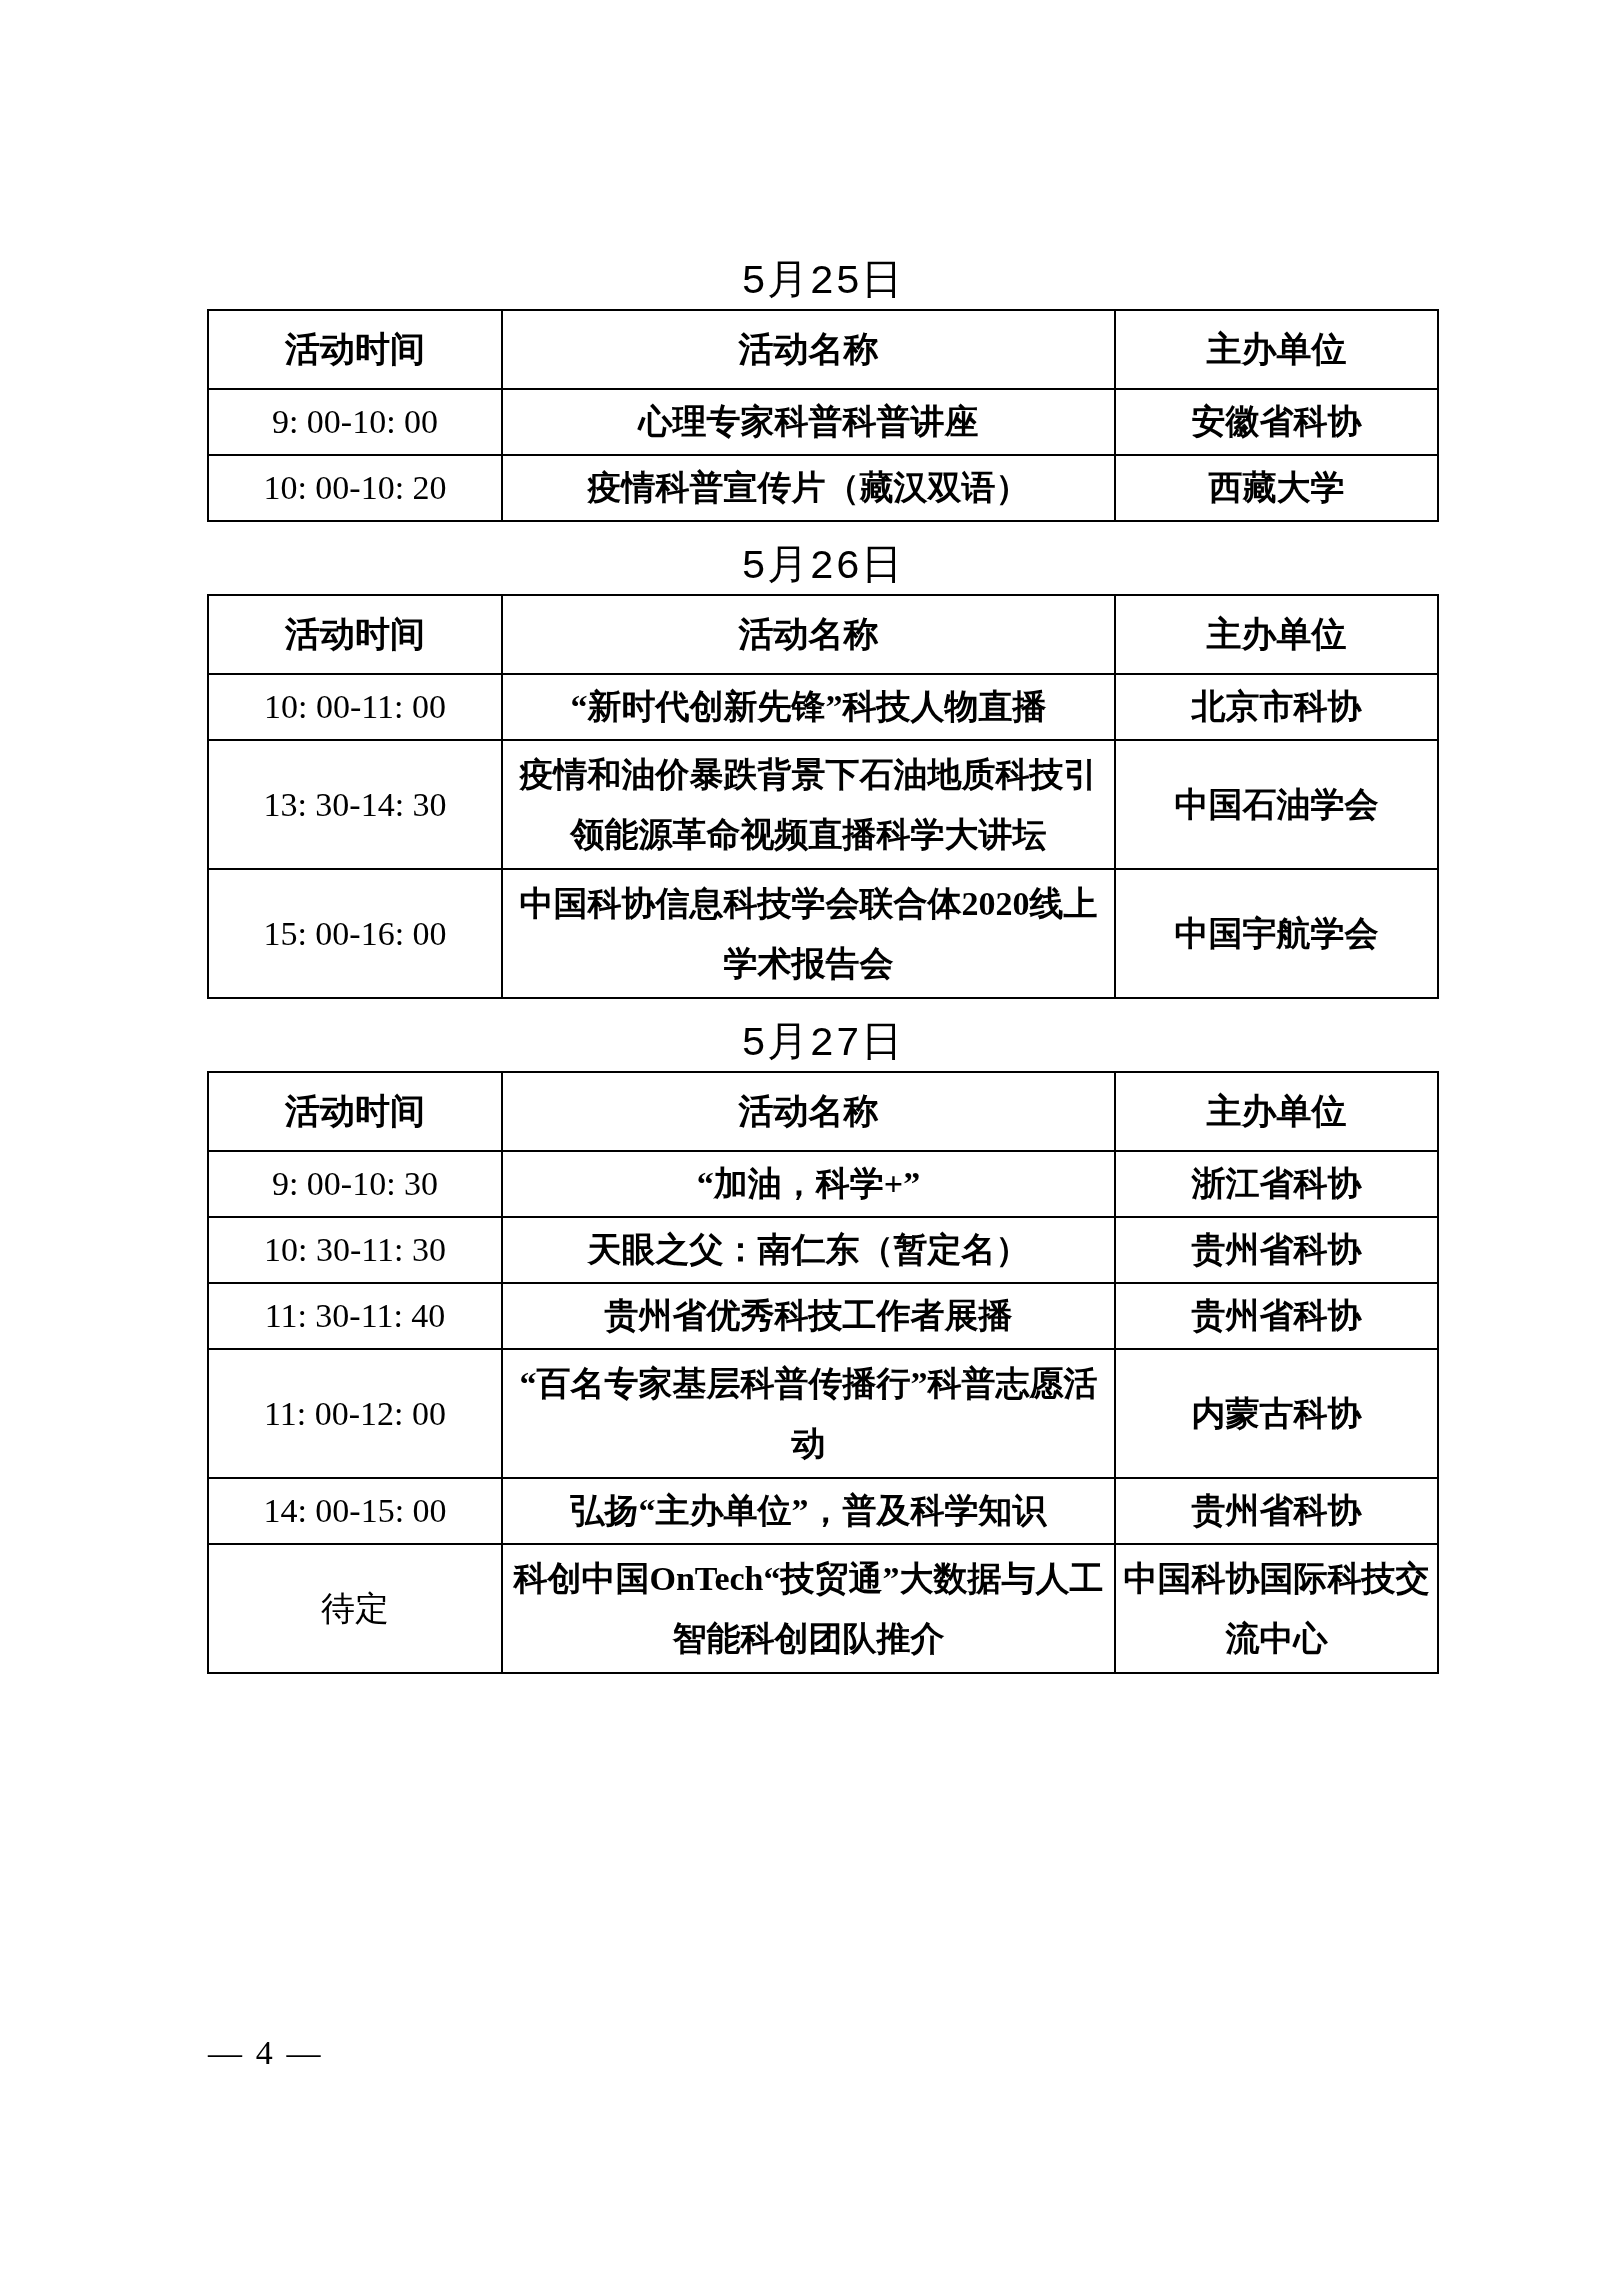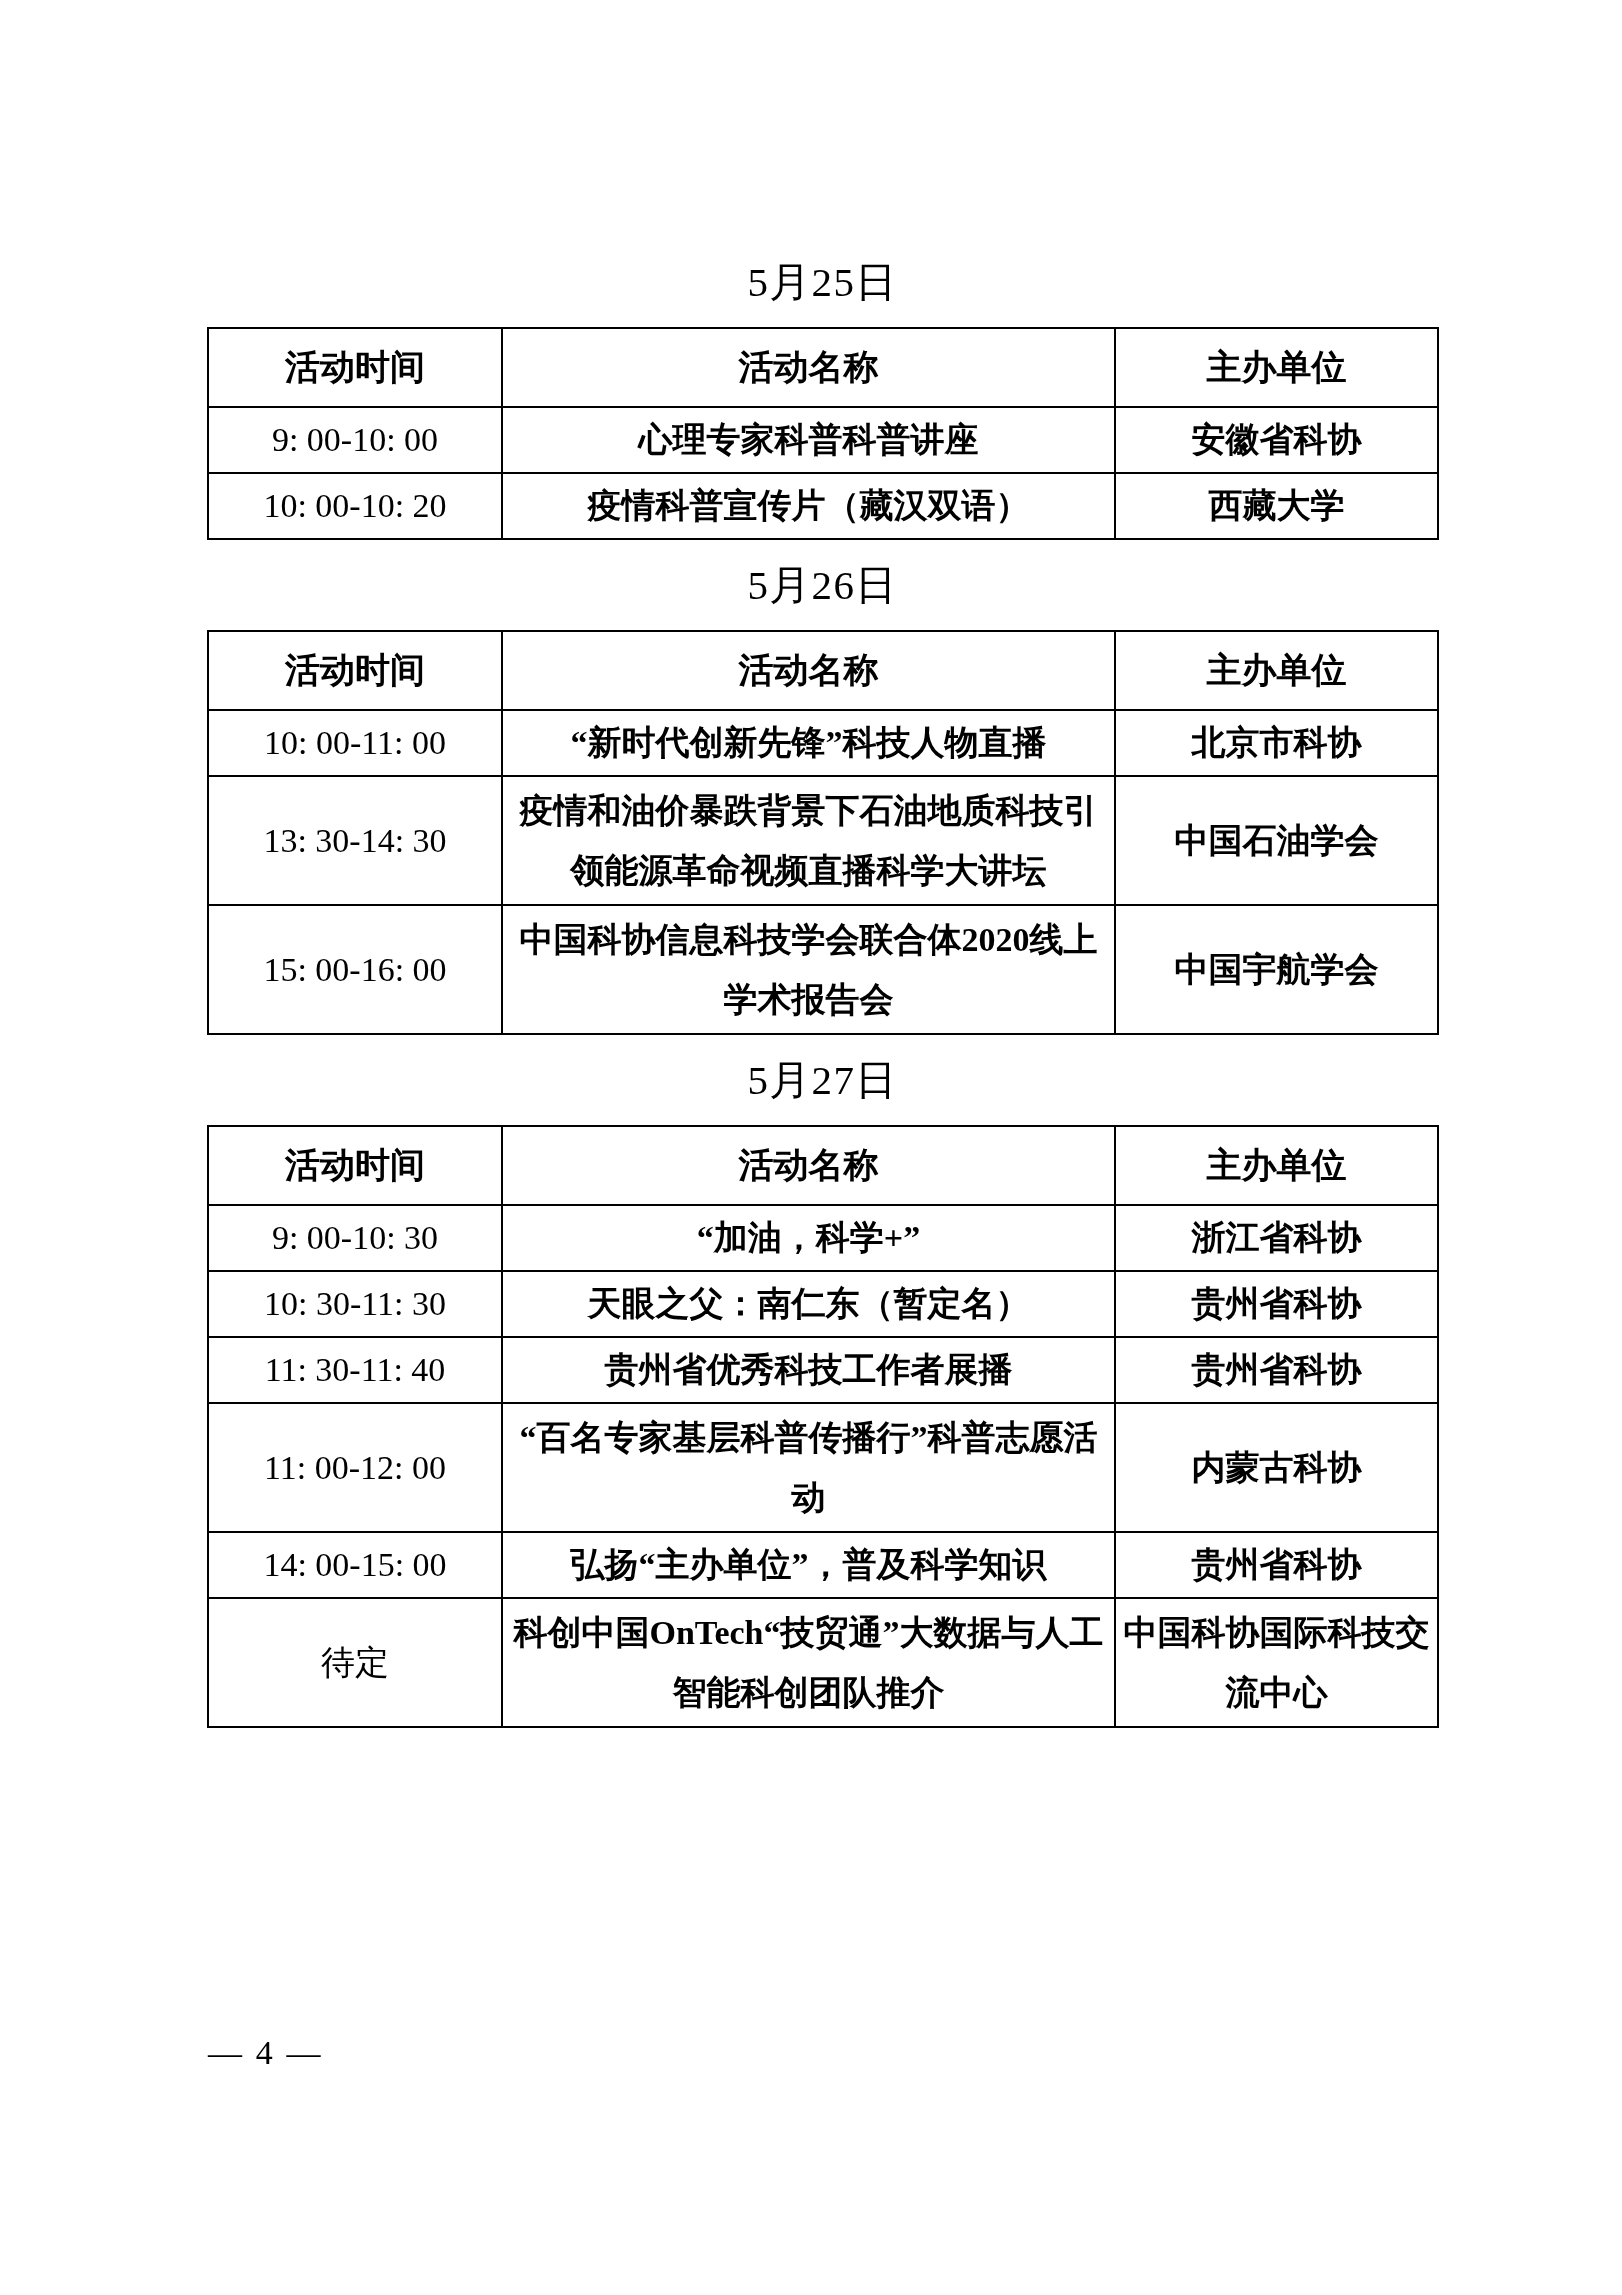--- a/index.html
+++ b/index.html
@@ -14,32 +14,32 @@
   }
   .content {
     position: absolute;
     left: 207px;
     top: 257px;
     width: 1231px;
   }
   .date-title {
     margin: 0;
     text-align: center;
-    font-family: Liberation Serif, serif;
+    font-family: Liberation Mono, monospace;
     font-weight: 500;
     font-size: 41px;
     line-height: 51px;
     letter-spacing: 1.3px;
   }
   .section + .section .date-title { margin-top: 20px; }
   table.schedule {
     width: 100%;
     table-layout: fixed;
     border-collapse: collapse;
-    margin-top: 19px;
+    margin-top: 1px;
     border: 2.6px solid #000;
   }
   col.c-time { width: 294px; }
   col.c-name { width: 613px; }
   col.c-org  { width: 323px; }
   table.schedule th {
     border: 2px solid #000;
     border-bottom: 2.6px solid #000;
     height: 77px;
     font-family: "Liberation Sans", "DejaVu Sans", sans-serif;

